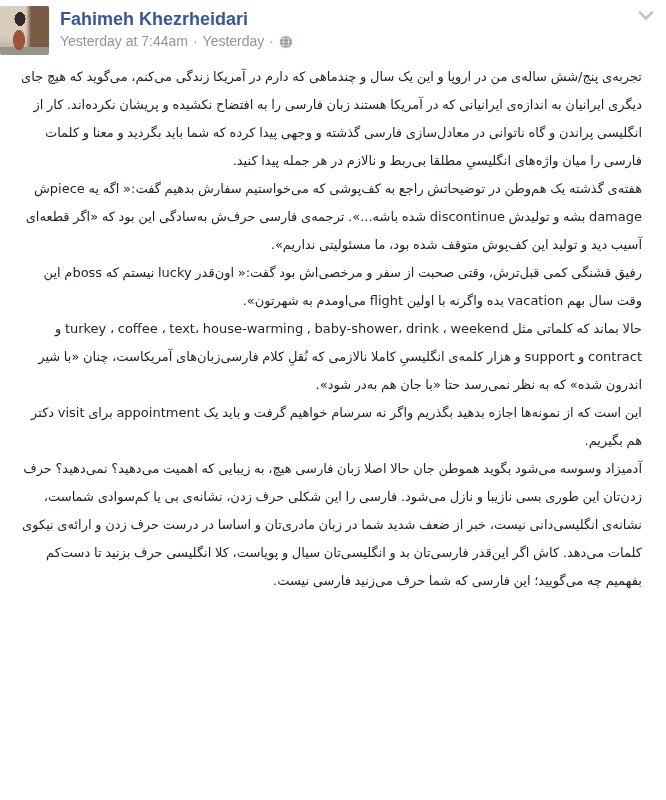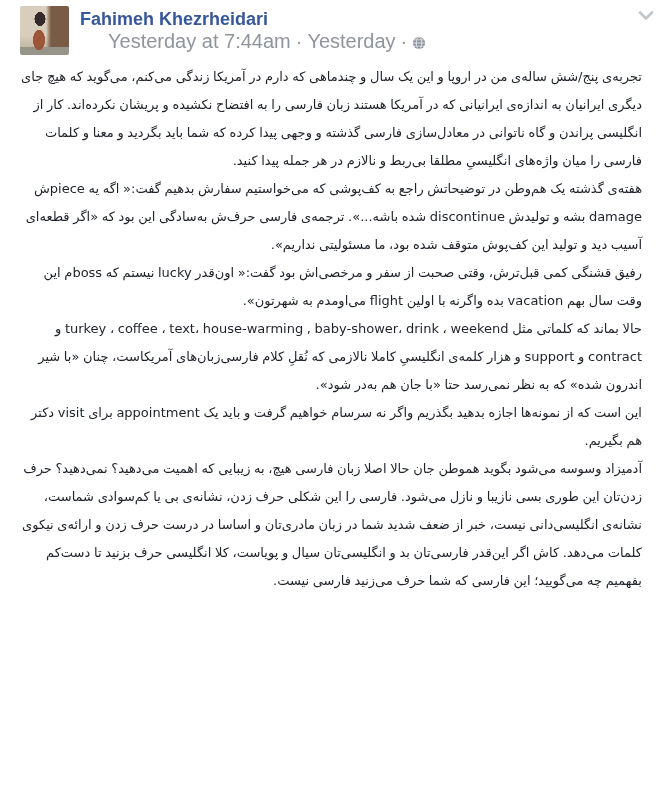--- a/index.html
+++ b/index.html
@@ -19,21 +19,21 @@
   .post {
     position: relative;
     width: 666px;
     height: 800px;
     background: var(--background);
     overflow: hidden;
   }
   .post-header {
     display: flex;
     align-items: flex-start;
-    padding: 6px 12px 4px 20px;
+    padding: 6px 12px 4px 0;
   }
   .avatar {
     flex: 0 0 auto;
     width: 49px;
     height: 49px;
     border-radius: 2px;
     margin-right: 11px;
     
     background:
       radial-gradient(ellipse 8px 10px at 20px 13px, #342a2c 0 68%, rgba(52,42,44,0) 70%),
@@ -47,26 +47,25 @@
     display: inline-block;
     font-size: 18px;
     font-weight: bold;
     color: var(--author-link);
     text-decoration: none;
     line-height: 22px;
     cursor: pointer;
   }
   .meta {
     display: flex;
-    align-items: flex-end;
+    align-items: center;
     margin-top: 2px;
-    font-size: 20px;
+    font-size: 14px;
     color: var(--meta-text);
     line-height: 18px;
-    margin-left: 28px;
   }
   .meta .sep { margin: 0 5px; }
   .meta a { color: var(--meta-text); text-decoration: none; cursor: pointer; }
   .globe-icon { display: inline-flex; margin-top: 1px; }
   .options-chevron {
     position: absolute;
     top: 8px;
     right: 10px;
     width: 20px;
     height: 16px;

